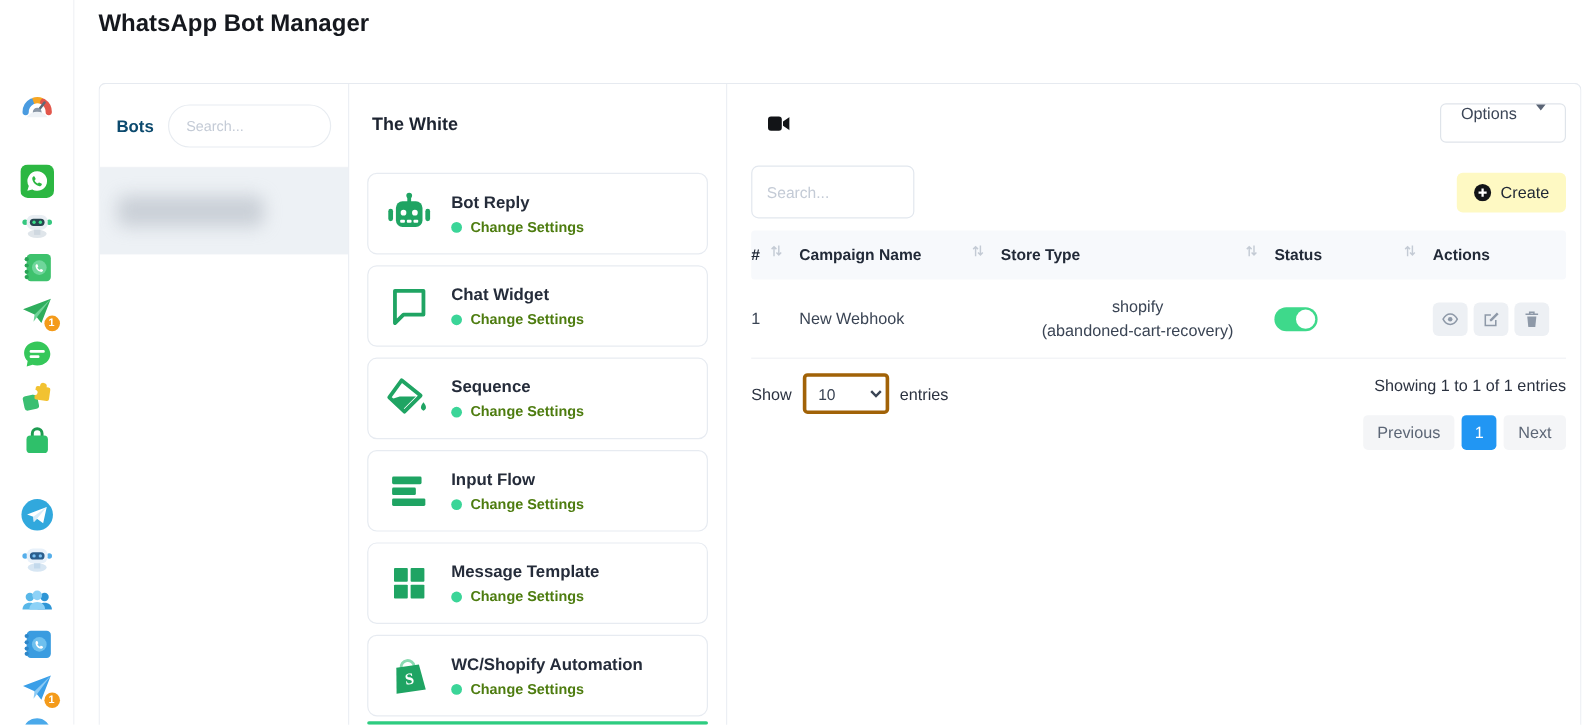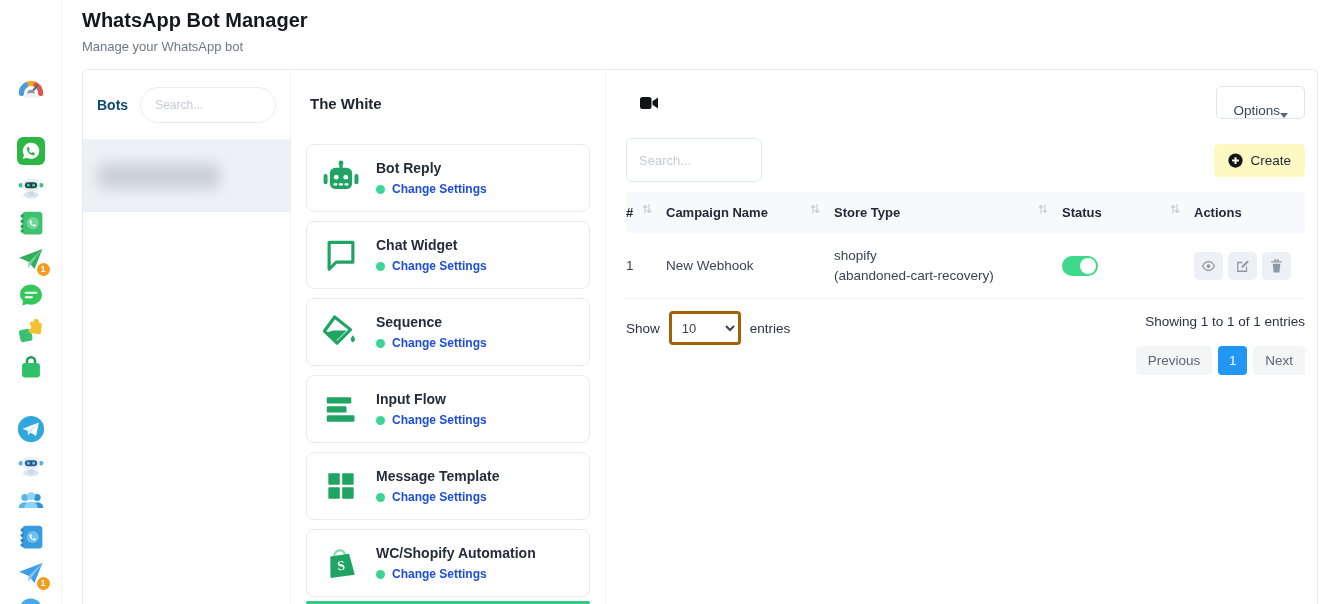--- a/index.html
+++ b/index.html
@@ -47,46 +47,46 @@
   .bot-blur { position:absolute; left:15px; top:23px; width:122px; height:26px;
               background:#aeb5bf; border-radius:6px; filter:blur(7px); opacity:.55; }
   
   .col-features { width:315px; border-right:1px solid #eceff4; flex-shrink:0; padding:0 15px; }
   .features-title { height:74px; padding:25px 4px 0; font-size:15px; font-weight:bold; color:#1d2431; }
   .fcard { border:1px solid #e7ebf1; border-radius:8px; height:68px; margin-bottom:9px;
            display:flex; align-items:center; gap:16px; padding:0 15px; background:#fff; cursor:pointer; }
   .ficon { width:38px; height:38px; flex-shrink:0; }
   .fcard-title { font-size:14px; font-weight:bold; color:#252c3a; margin-bottom:6px; }
   .fcard-link { display:flex; align-items:center; gap:7px; font-size:12px; font-weight:bold;
-                color:#1d4ed8; cursor:pointer; }
+                color:#4d7c0f; cursor:pointer; }
   .dot { width:9px; height:9px; border-radius:50%; background:#3bd598; flex-shrink:0; }
   .green-indicator { height:3px; background:#2ecc80; border-radius:2px; margin-top:-5px; }
   
   .col-table { flex:1; min-width:0; padding:0 12px 0 20px; }
   .at-head { display:flex; align-items:center; padding-top:16px; }
   .at-title { font-size:14.5px; font-weight:bold; color:#171c26; }
   .camera { margin-left:14px; display:flex; }
   .options-btn { margin-left:auto; height:33px; padding:0 16px; background:#fff;
                  border:1px solid #dfe4ea; border-radius:5px; font-size:13.5px; color:#3c4657;
-                 display:flex; align-items:flex-end; gap:0; cursor:pointer; font-family:inherit;}
+                 display:flex; align-items:flex-start; gap:16px; cursor:pointer; font-family:inherit;}
   .caret-down { width:0; height:0; border-left:4px solid transparent; border-right:4px solid transparent;
                 border-top:5px solid #5a6475; }
   .toolbar { display:flex; align-items:center; margin-top:19px; }
   .table-search { width:136px; height:44px; border:1px solid #e2e7ee; border-radius:6px;
                   padding:0 12px; font-size:13px; outline:none; font-family:inherit; color:#3a4454;}
   .create-btn { margin-left:auto; height:33px; padding:0 14px; background:#fef9c3; border:none;
                 border-radius:5px; font-size:13.5px; color:#1f2734; display:flex; align-items:center;
                 gap:7px; cursor:pointer; font-family:inherit; }
   .grid { display:grid; grid-template-columns:40px 168px 228px 132px 1fr; align-items:center; }
   .thead { margin-top:10px; background:#f7f9fc; border-radius:3px; padding:13px 0;
            font-size:13px; font-weight:bold; color:#222a38; }
   .th { display:flex; align-items:flex-start; padding-right:14px; cursor:pointer; }
   .sort { margin-left:auto; position:relative; top:-2px; }
   .trow { padding:13px 0; border-bottom:1px solid #f0f2f6; color:#3a4454; font-size:13.5px; }
-  .store-type { line-height:1.45; }
+  .store-type { line-height:1.45;text-align:center; }
   .toggle { width:36px; height:20px; border-radius:10px; background:#3ed98b; position:relative; cursor:pointer; }
   .knob { position:absolute; right:2px; top:2px; width:16px; height:16px; border-radius:50%; background:#fff; }
   .actions { display:flex; gap:5px; }
   .abtn { width:29px; height:28px; border-radius:5px; background:#edf0f4; border:none;
           display:flex; align-items:center; justify-content:center; cursor:pointer; }
   .tfoot { display:flex; align-items:flex-start; margin-top:12px; }
   .show-group { display:flex; align-items:center; gap:9px; color:#2b3240; }
   .page-size { width:72px; height:34px; border:3px solid #a16207; border-radius:4px;
                font-size:13px; color:#3a4454; padding:0 6px; font-family:inherit; background:#fff; }
   .right-foot { margin-left:auto; text-align:right; }
@@ -236,21 +236,20 @@
           <line x1="10" y1="13.5" x2="22" y2="13.5"></line>
           <line x1="10" y1="18.5" x2="17" y2="18.5"></line>
         </g>
     </svg>
   </div>
 </div>
 
 <div class="main">
   <div class="page-head">
     <div class="page-title">WhatsApp Bot Manager</div>
-    <div class="page-sub">Manage your WhatsApp bot</div>
   </div>
 
   <div class="panel">
 
     <div class="col-bots">
       <div class="bots-head">
         <span class="bots-label">Bots</span>
         <input class="bots-search" type="text" placeholder="Search..." style="">
       </div>
       <div class="bot-item">

